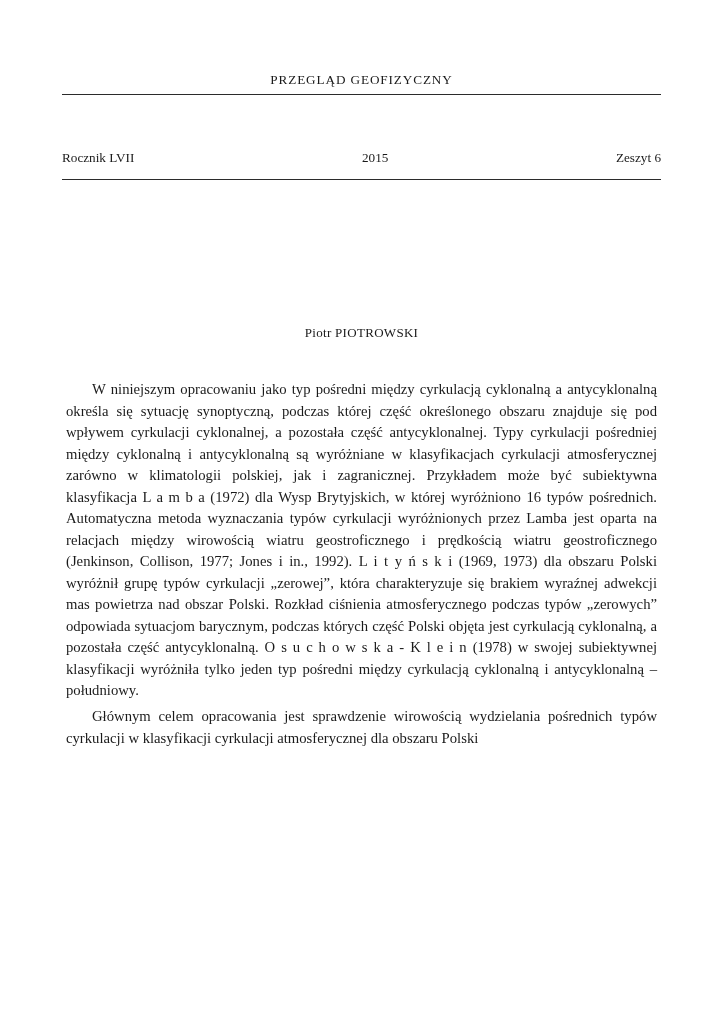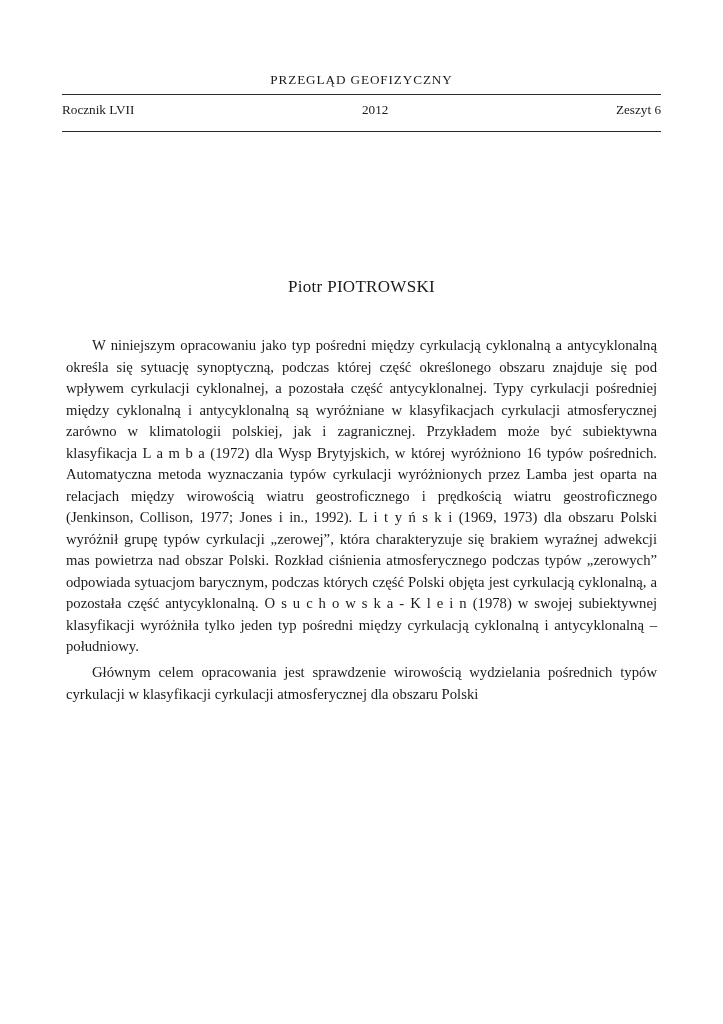--- a/index.html
+++ b/index.html
@@ -42,27 +42,28 @@
   .issue-line {
     display: flex;
     justify-content: space-between;
     align-items: baseline;
     font-size: 13.2px;
     padding-top: 7px;
     padding-bottom: 7px;
   }
   .issue-wrap {
     position: relative;
+    margin-top: 48px;
   }
   .author-block {
     text-align: center;
     margin-top: 145px;
   }
   .author-name {
-    font-size: 17px;
+    font-size: 13px;
     letter-spacing: 0.3px;
   }
   .author-affil {
     font-size: 14.2px;
     margin-top: 22px;
     letter-spacing: 0.2px;
   }
   .title-pl {
     text-align: center;
     margin-top: 52px;
@@ -96,21 +97,21 @@
 
 <div class="page">
   <div class="content">
 
     <div class="journal-title">PRZEGLĄD  GEOFIZYCZNY</div>
     <hr class="rule">
 
     <div class="issue-wrap">
       <div class="issue-line">
         <span>Rocznik LVII</span>
-        <span>2012</span>
+        <span>2015</span>
         <span>Zeszyt 6</span>
       </div>
     </div>
     <hr class="rule">
 
     <div class="author-block">
       <div class="author-name">Piotr PIOTROWSKI</div>
     </div>
 
 

